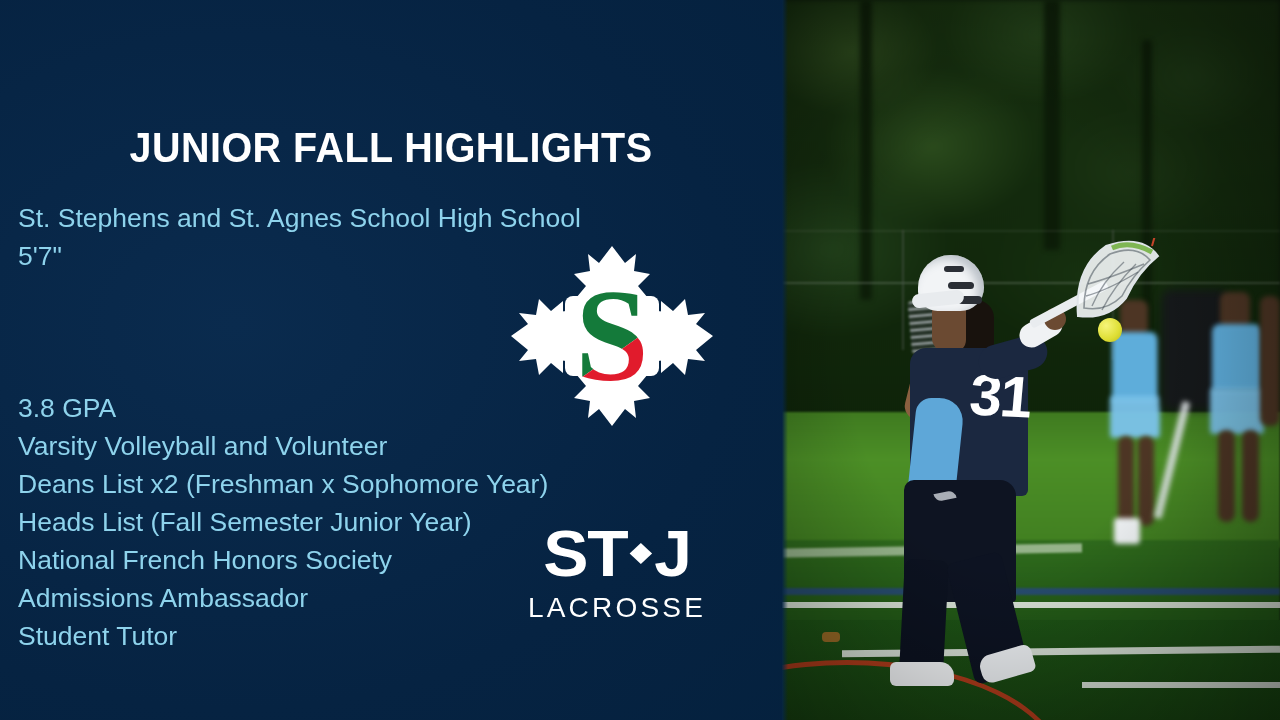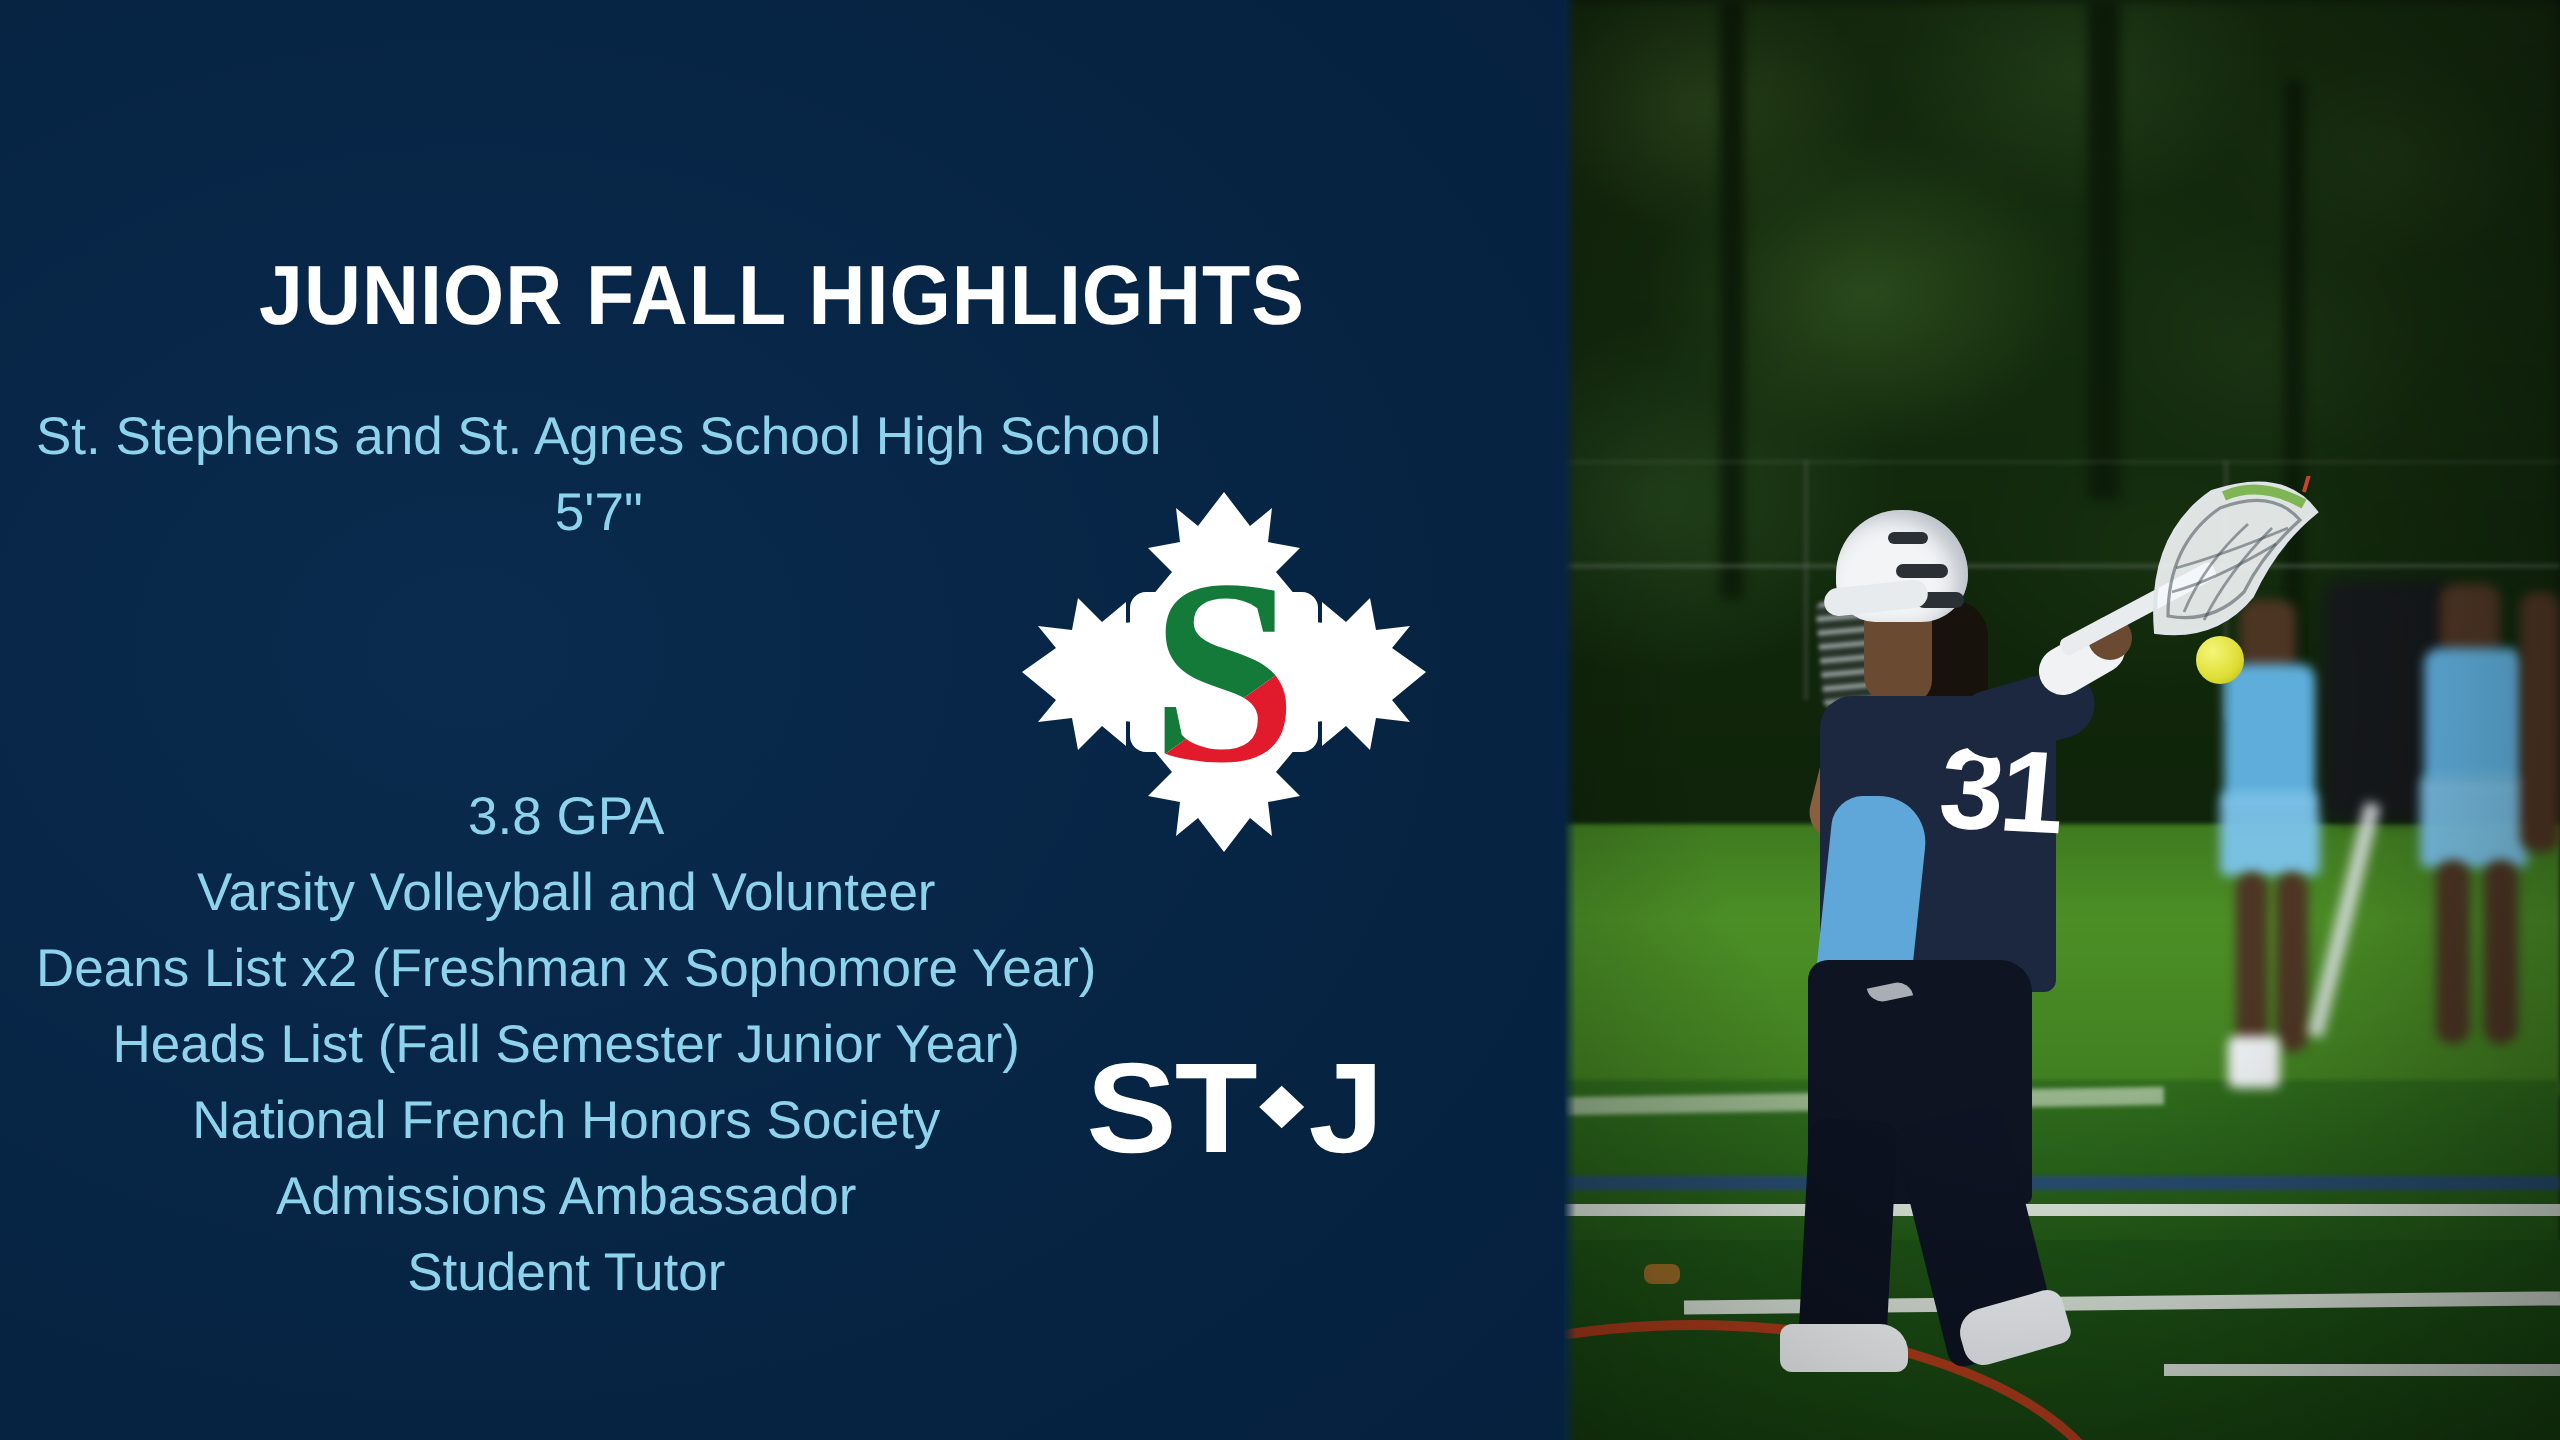--- a/index.html
+++ b/index.html
@@ -55,21 +55,20 @@
   .info-list {
     position: absolute;
     left: 18px;
     margin: 0;
     padding: 0;
     list-style: none;
     color: #8ed3ec;
     font-size: 26.5px;
     line-height: 38px;
     white-space: nowrap;
-    text-align: center;
   }
   #bio-list      { top: 199px; }
   #achieve-list  { top: 389px; }
   .info-list li  { font-weight: normal; }
 
   
   #school-crest {
     position: absolute;
     left: 505px; top: 240px;
     width: 214px; height: 192px;
@@ -362,20 +361,21 @@
           <text x="107" y="140" text-anchor="middle" font-family="Liberation Serif, DejaVu Serif, serif" font-size="132" font-weight="bold" clip-path="url(#sClipGreen)" fill="#147a3a">S</text>
           <text x="107" y="140" text-anchor="middle" font-family="Liberation Serif, DejaVu Serif, serif" font-size="132" font-weight="bold" clip-path="url(#sClipRed)" fill="#e11b2c">S</text>
         </g>
       </svg>
     </div>
 
     <div id="stj-logo">
       <div id="stj-wordmark">
         <span>ST</span><span class="dot-diamond"></span><span>J</span>
       </div>
+      <div id="stj-sub">LACROSSE</div>
     </div>
   </div>
 
   <div id="photo">
 
     <div class="layer trees blur-med"></div>
     <div class="layer trunk blur-med" style="left:78px;  top:0;   width:12px; height:300px;"></div>
     <div class="layer trunk blur-med" style="left:262px; top:0;   width:16px; height:250px;"></div>
     <div class="layer trunk blur-med" style="left:360px; top:40px;width:10px; height:300px;"></div>
     <div class="layer fence-rail blur-soft" style="top:282px;"></div>

